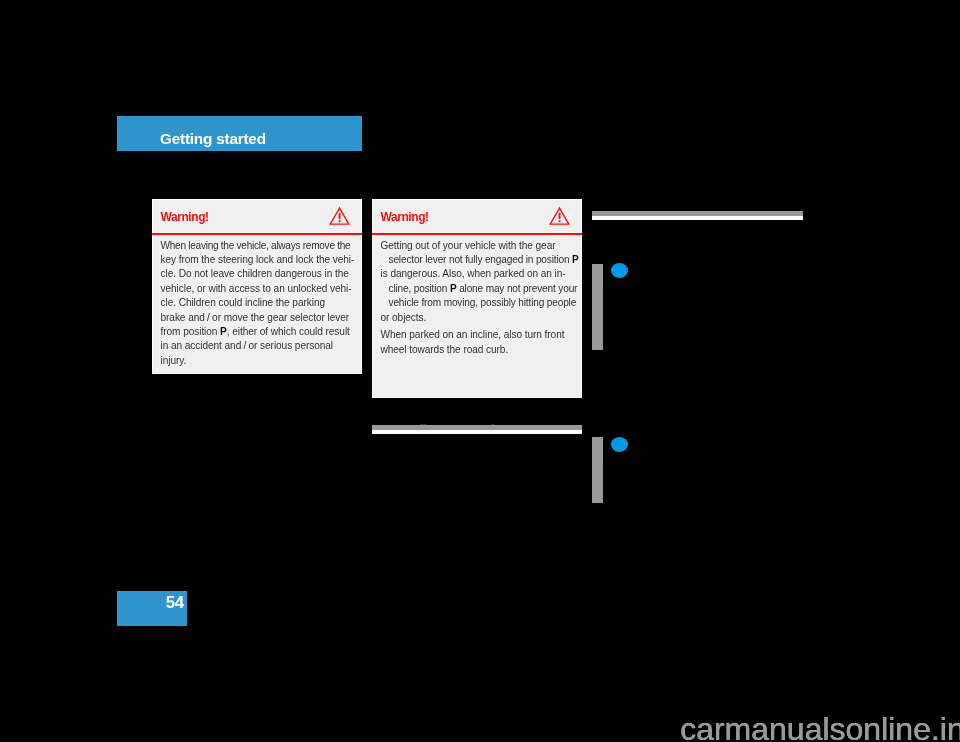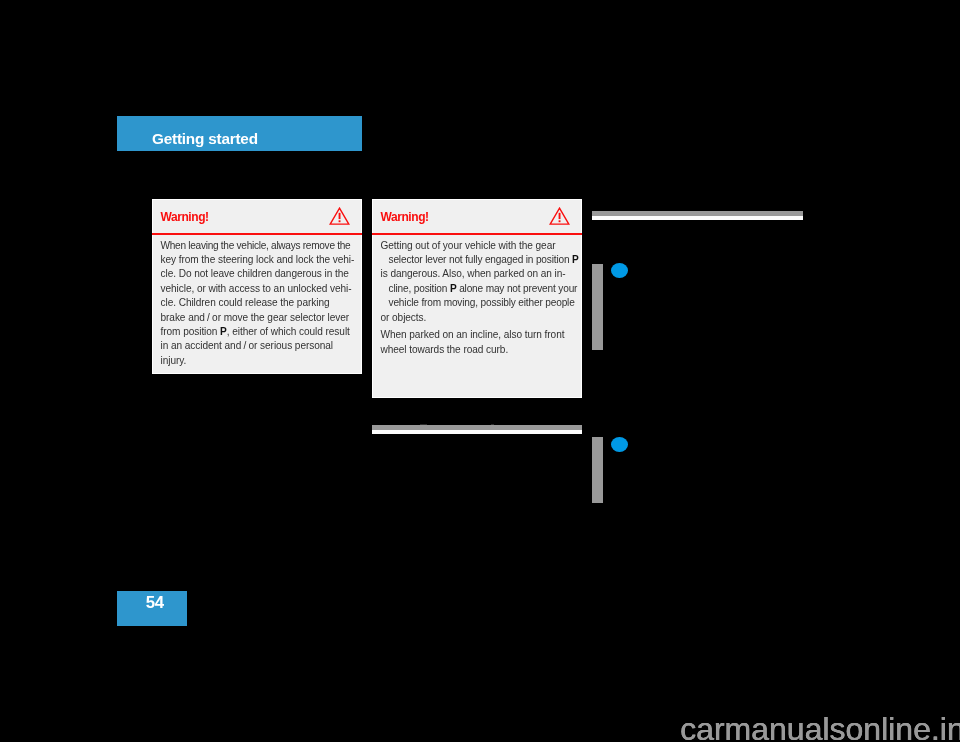--- a/index.html
+++ b/index.html
@@ -21,21 +21,21 @@
 
   
   .chapter-tab {
     position: absolute;
     left: 117px; top: 116px;
     width: 245px; height: 35px;
     background: #2e96cd;
   }
   .chapter-tab .label {
     position: absolute;
-    left: 35px; top: 14.2px;
+    left: 43px; top: 14.2px;
     font-size: 15.3px;
     font-weight: bold;
     color: #ffffff;
     letter-spacing: -0.2px;
     white-space: nowrap;
     text-align: right;
   }
 
   
   .warnbox {
@@ -111,21 +111,21 @@
 
   
   .page-tab {
     position: absolute;
     left: 117px; top: 591px;
     width: 70px; height: 35px;
     background: #2e96cd;
   }
   .page-tab .num {
     position: absolute;
-    right: 23px; top: 2.2px;
+    right: 3px; top: 2.2px;
     font-size: 16.8px; font-weight: bold; color: #ffffff;
     letter-spacing: -0.2px;
   }
 
   
   .watermark {
     position: absolute;
     left: 680px; top: 711px;
     font-size: 32px;
     color: #999999;
@@ -152,21 +152,21 @@
         <rect x="9.6" y="5.8" width="1.9" height="6.3" fill="#fa0f0f"></rect>
         <rect x="9.6" y="13.3" width="1.9" height="1.9" fill="#fa0f0f"></rect>
       </svg>
     </div>
     <div class="wb-body">
       <div class="para">
         <span class="ln tight">When leaving the vehicle, always remove the</span>
         <span class="ln">key from the steering lock and lock the vehi-</span>
         <span class="ln">cle. Do not leave children dangerous in the</span>
         <span class="ln">vehicle, or with access to an unlocked vehi-</span>
-        <span class="ln">cle. Children could release the parking</span>
+        <span class="ln">cle. Children could incline the parking</span>
         <span class="ln">brake and<span class="sl">/</span>or move the gear selector lever</span>
         <span class="ln">from position <b>P</b>, either of which could result</span>
         <span class="ln">in an accident and<span class="sl">/</span>or serious personal</span>
         <span class="ln">injury.</span>
       </div>
     </div>
   </div>
 
   <div class="warnbox" id="warnbox-2">
     <div class="wb-head">
@@ -177,21 +177,21 @@
         <rect x="9.6" y="5.8" width="1.9" height="6.3" fill="#fa0f0f"></rect>
         <rect x="9.6" y="13.3" width="1.9" height="1.9" fill="#fa0f0f"></rect>
       </svg>
     </div>
     <div class="wb-body">
       <div class="para">
         <span class="ln">Getting out of your vehicle with the gear</span>
         <span class="ln snug">selector lever not fully engaged in position <b>P</b></span>
         <span class="ln">is dangerous. Also, when parked on an in-</span>
         <span class="ln snug">cline, position <b>P</b> alone may not prevent your</span>
-        <span class="ln snug">vehicle from moving, possibly either people</span>
+        <span class="ln snug">vehicle from moving, possibly hitting people</span>
         <span class="ln">or objects.</span>
       </div>
       <div class="para">
         <span class="ln">When parked on an incline, also turn front</span>
         <span class="ln">wheel towards the road curb.</span>
       </div>
     </div>
   </div>
 
   <div class="clipline" id="clip-col2">

